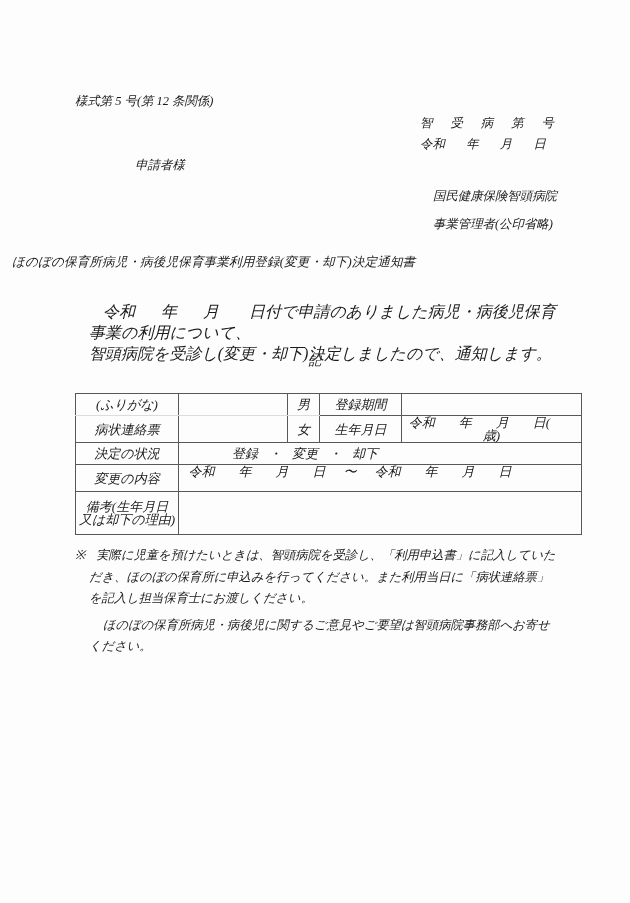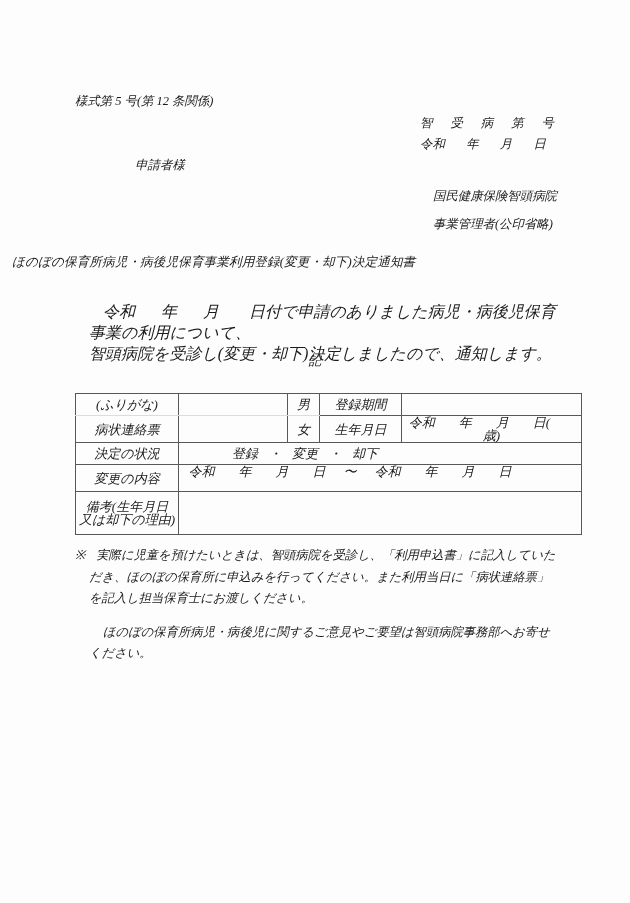--- a/index.html
+++ b/index.html
@@ -130,21 +130,21 @@
     line-height: 21.5px;
   }
   #notes .note-block {
     display: block;
     padding-left: 14px;
     text-indent: -14px;
   }
   #notes .note-block.second {
     padding-left: 14px;
     text-indent: 14px;
-    margin-top: 12px;
+    margin-top: 5px;
   }
   .mark-sp { display: inline-block; width: 11px; }
 </style>
 </head>
 <body>
 
 <div class="page">
 
   <div class="abs t13" id="form-no">様式第 5 号(第 12 条関係)</div>
 

